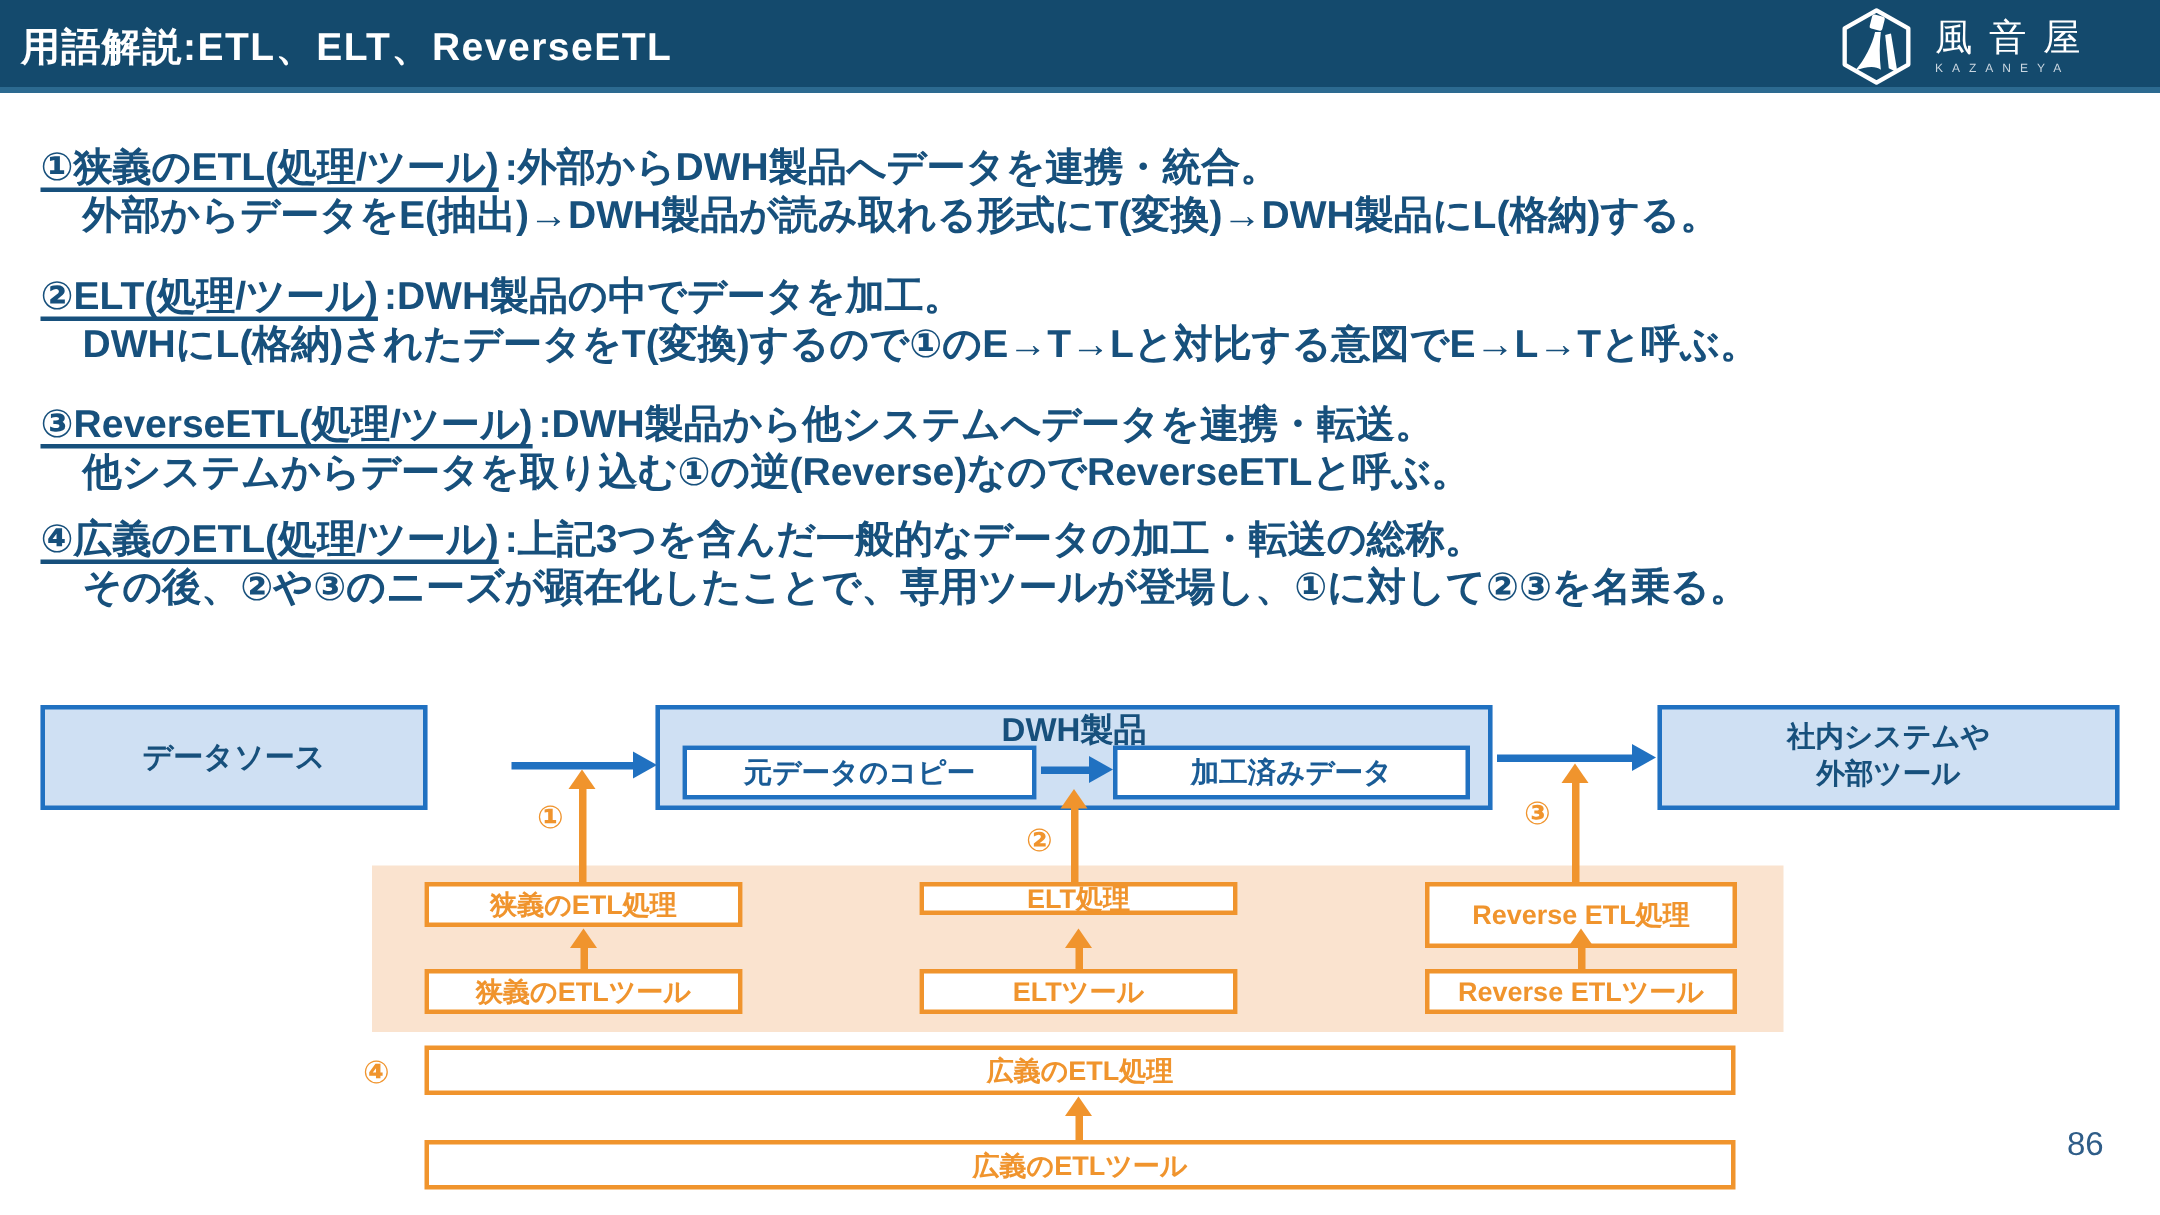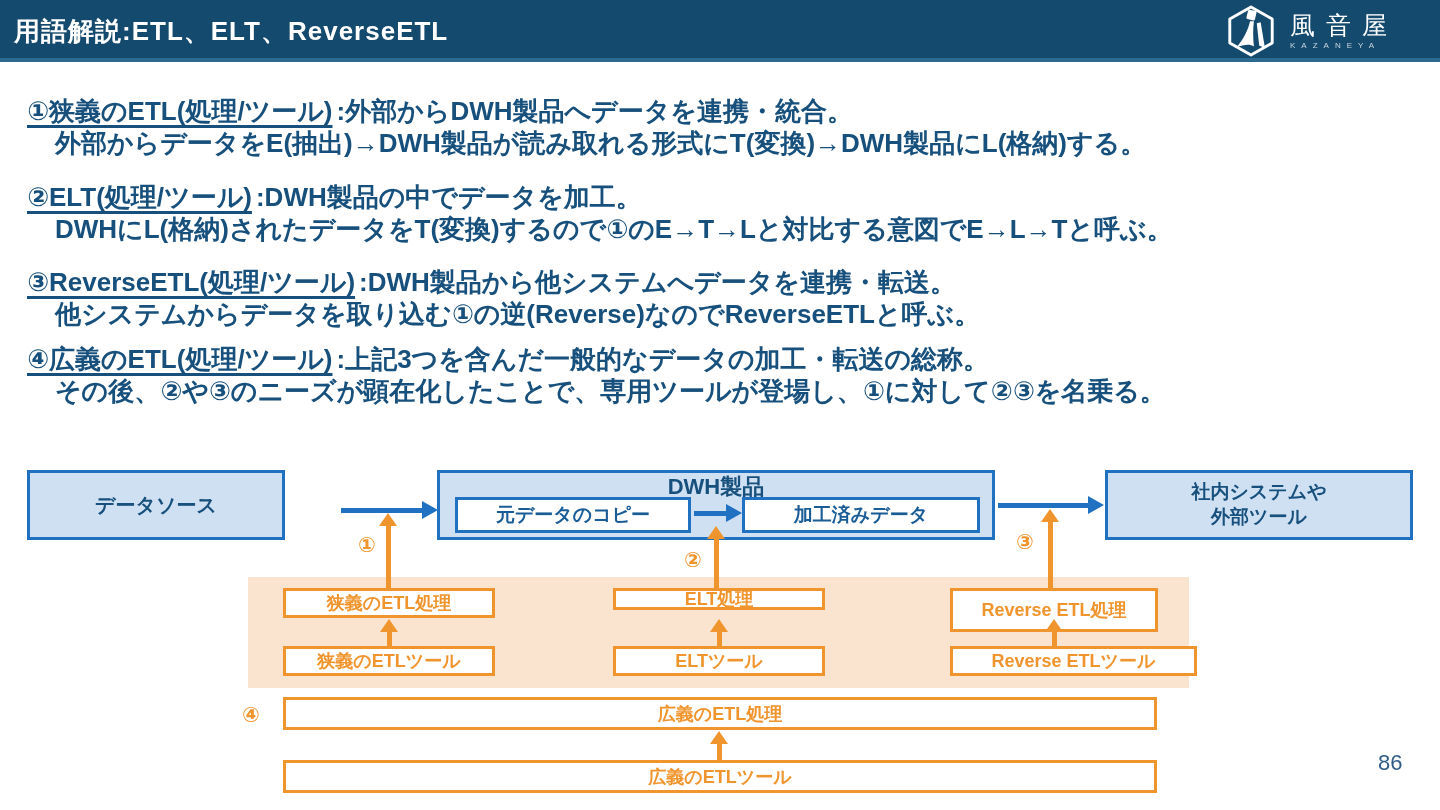--- a/index.html
+++ b/index.html
@@ -153,21 +153,21 @@
   <div class="v-arrow" style="left:387px;top:631px;height:15px"></div>
   <div class="v-arrow" style="left:717px;top:631px;height:15px"></div>
   <div class="v-arrow" style="left:1052px;top:631px;height:15px"></div>
 
   <div class="obox" style="left:283px;top:646px;width:212px;height:30px">
     <span>狭義のETLツール</span>
   </div>
   <div class="obox" style="left:613px;top:646px;width:212px;height:30px">
     <span>ELTツール</span>
   </div>
-  <div class="obox" style="left:950px;top:646px;width:247px;height:30px">
+  <div class="obox" style="left:950px;top:646px;width:208px;height:30px">
     <span>Reverse ETLツール</span>
   </div>
 
   <div class="marker" style="left:242px;top:703px">④</div>
   <div class="obox" style="left:283px;top:697px;width:874px;height:33px">
     <span>広義のETL処理</span>
   </div>
   <div class="v-arrow" style="left:717px;top:743px;height:17px"></div>
   <div class="obox" style="left:283px;top:760px;width:874px;height:33px">
     <span>広義のETLツール</span>

